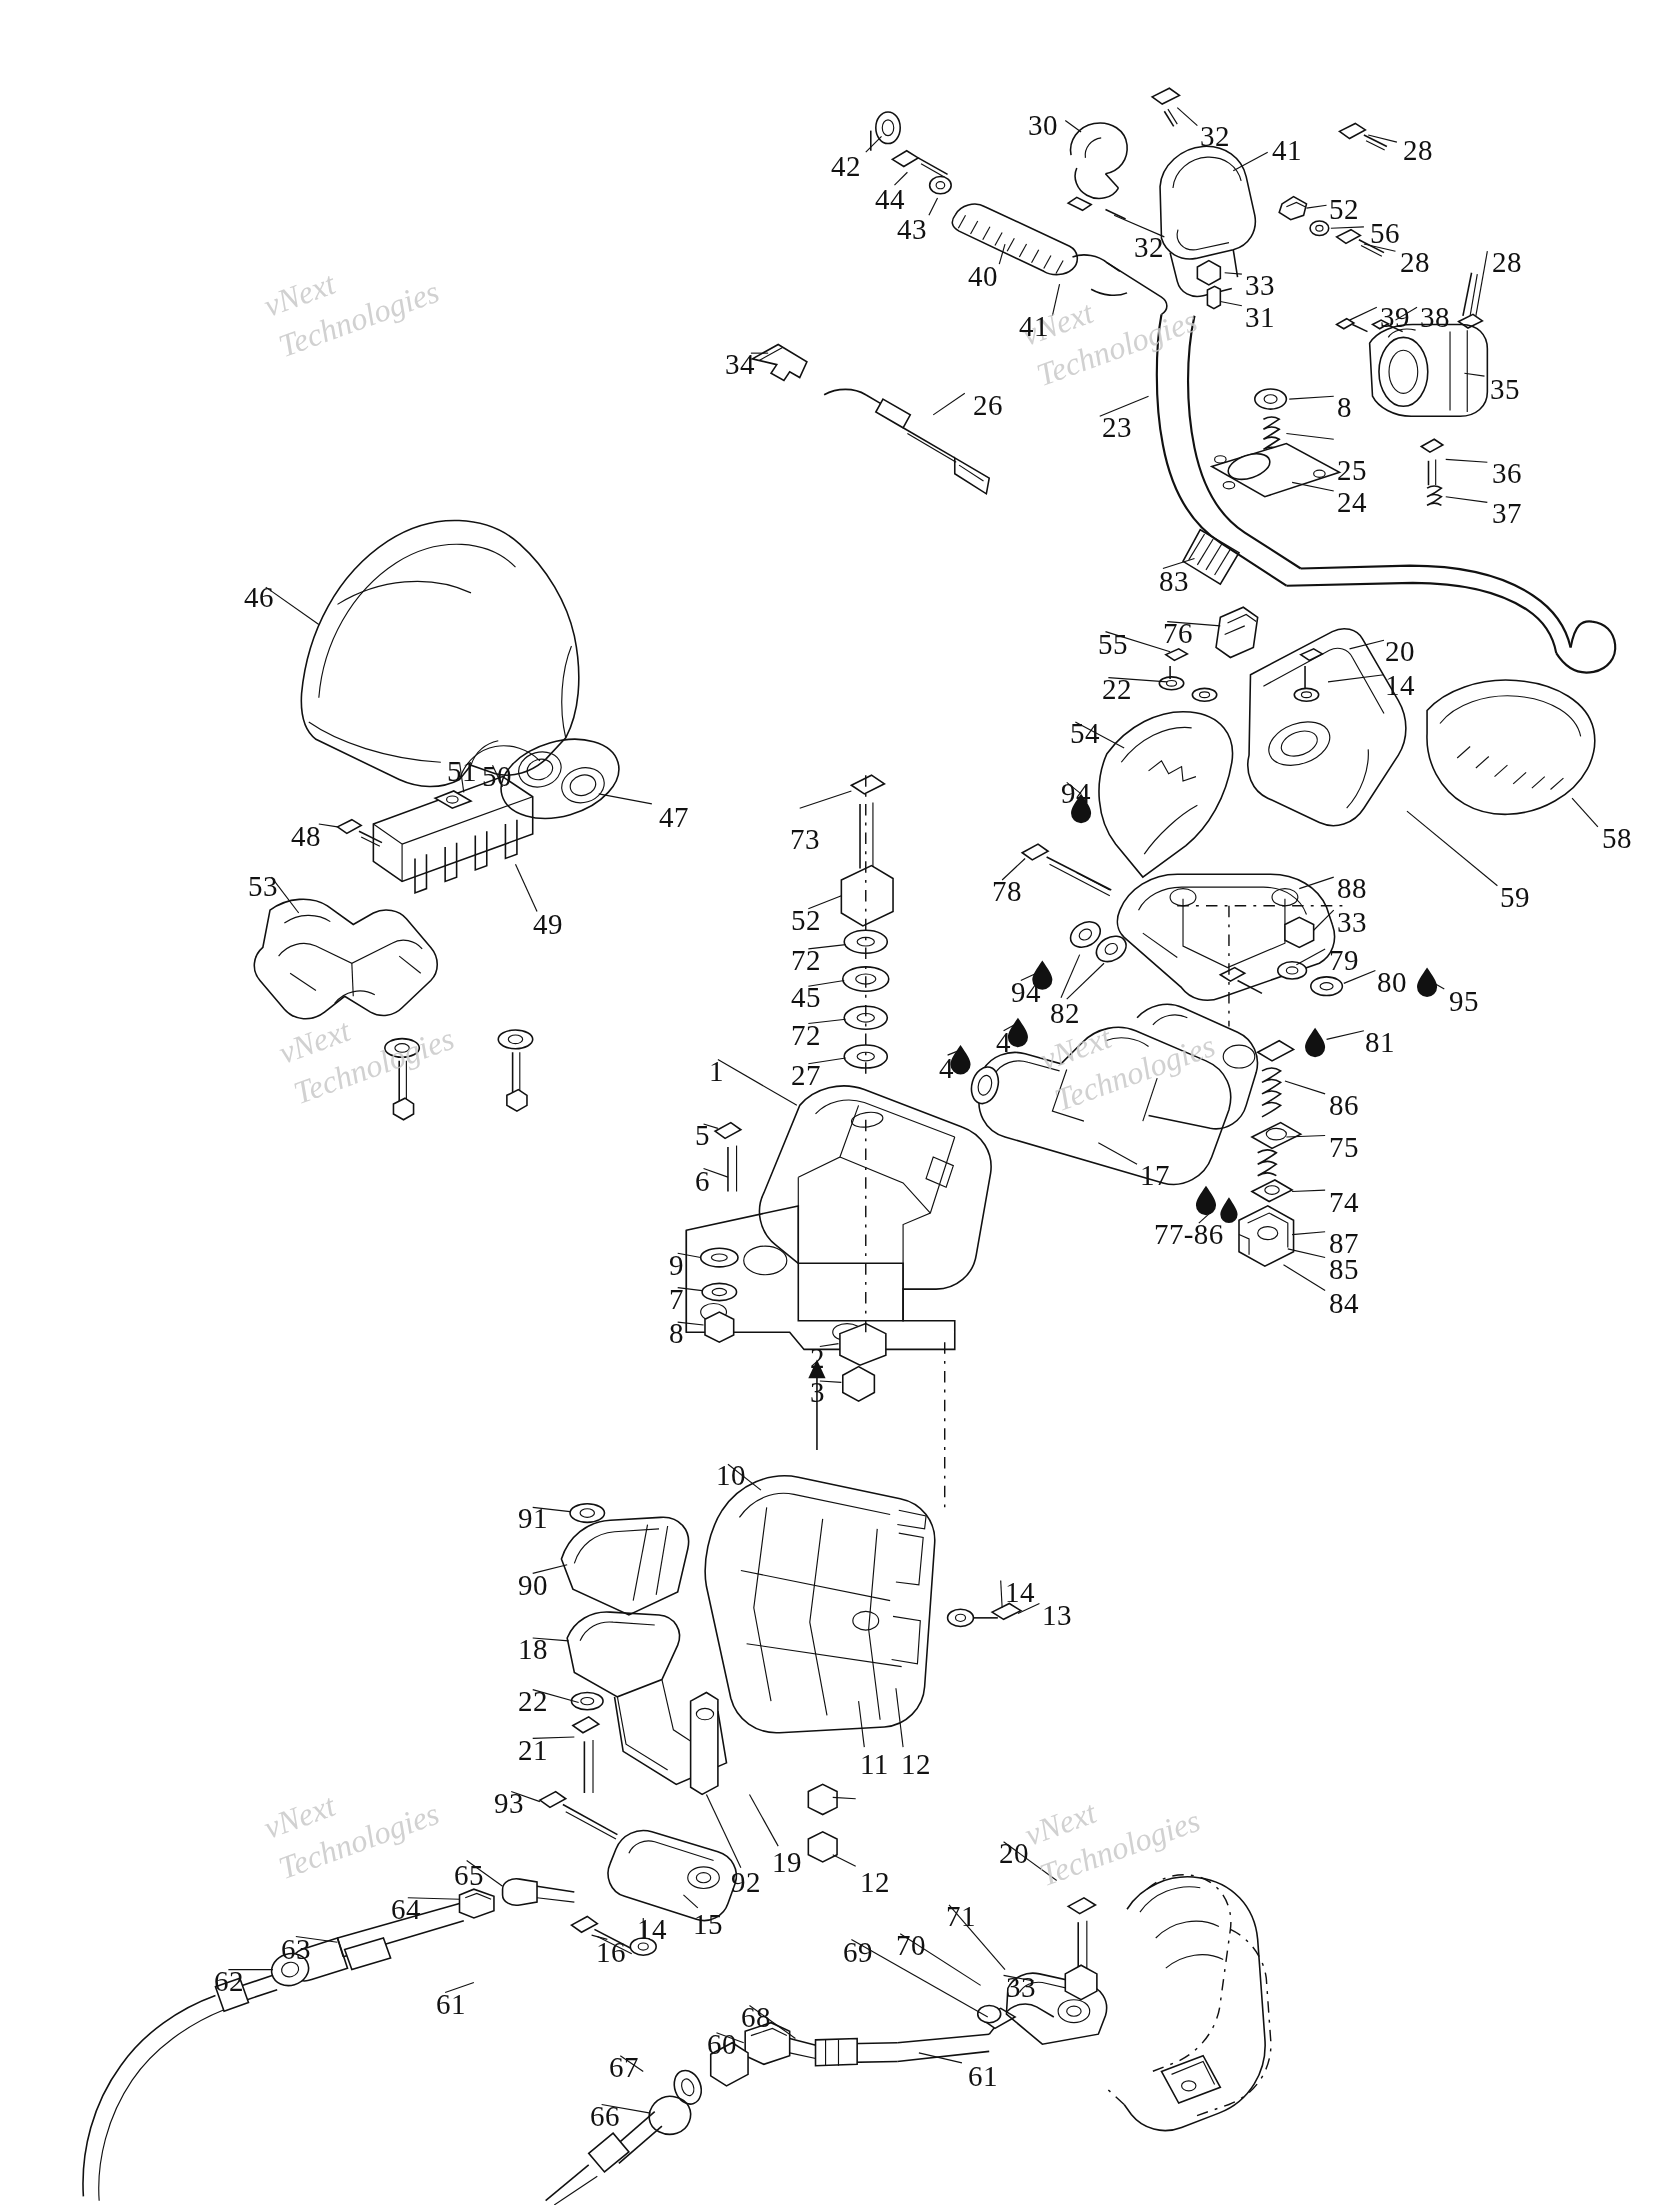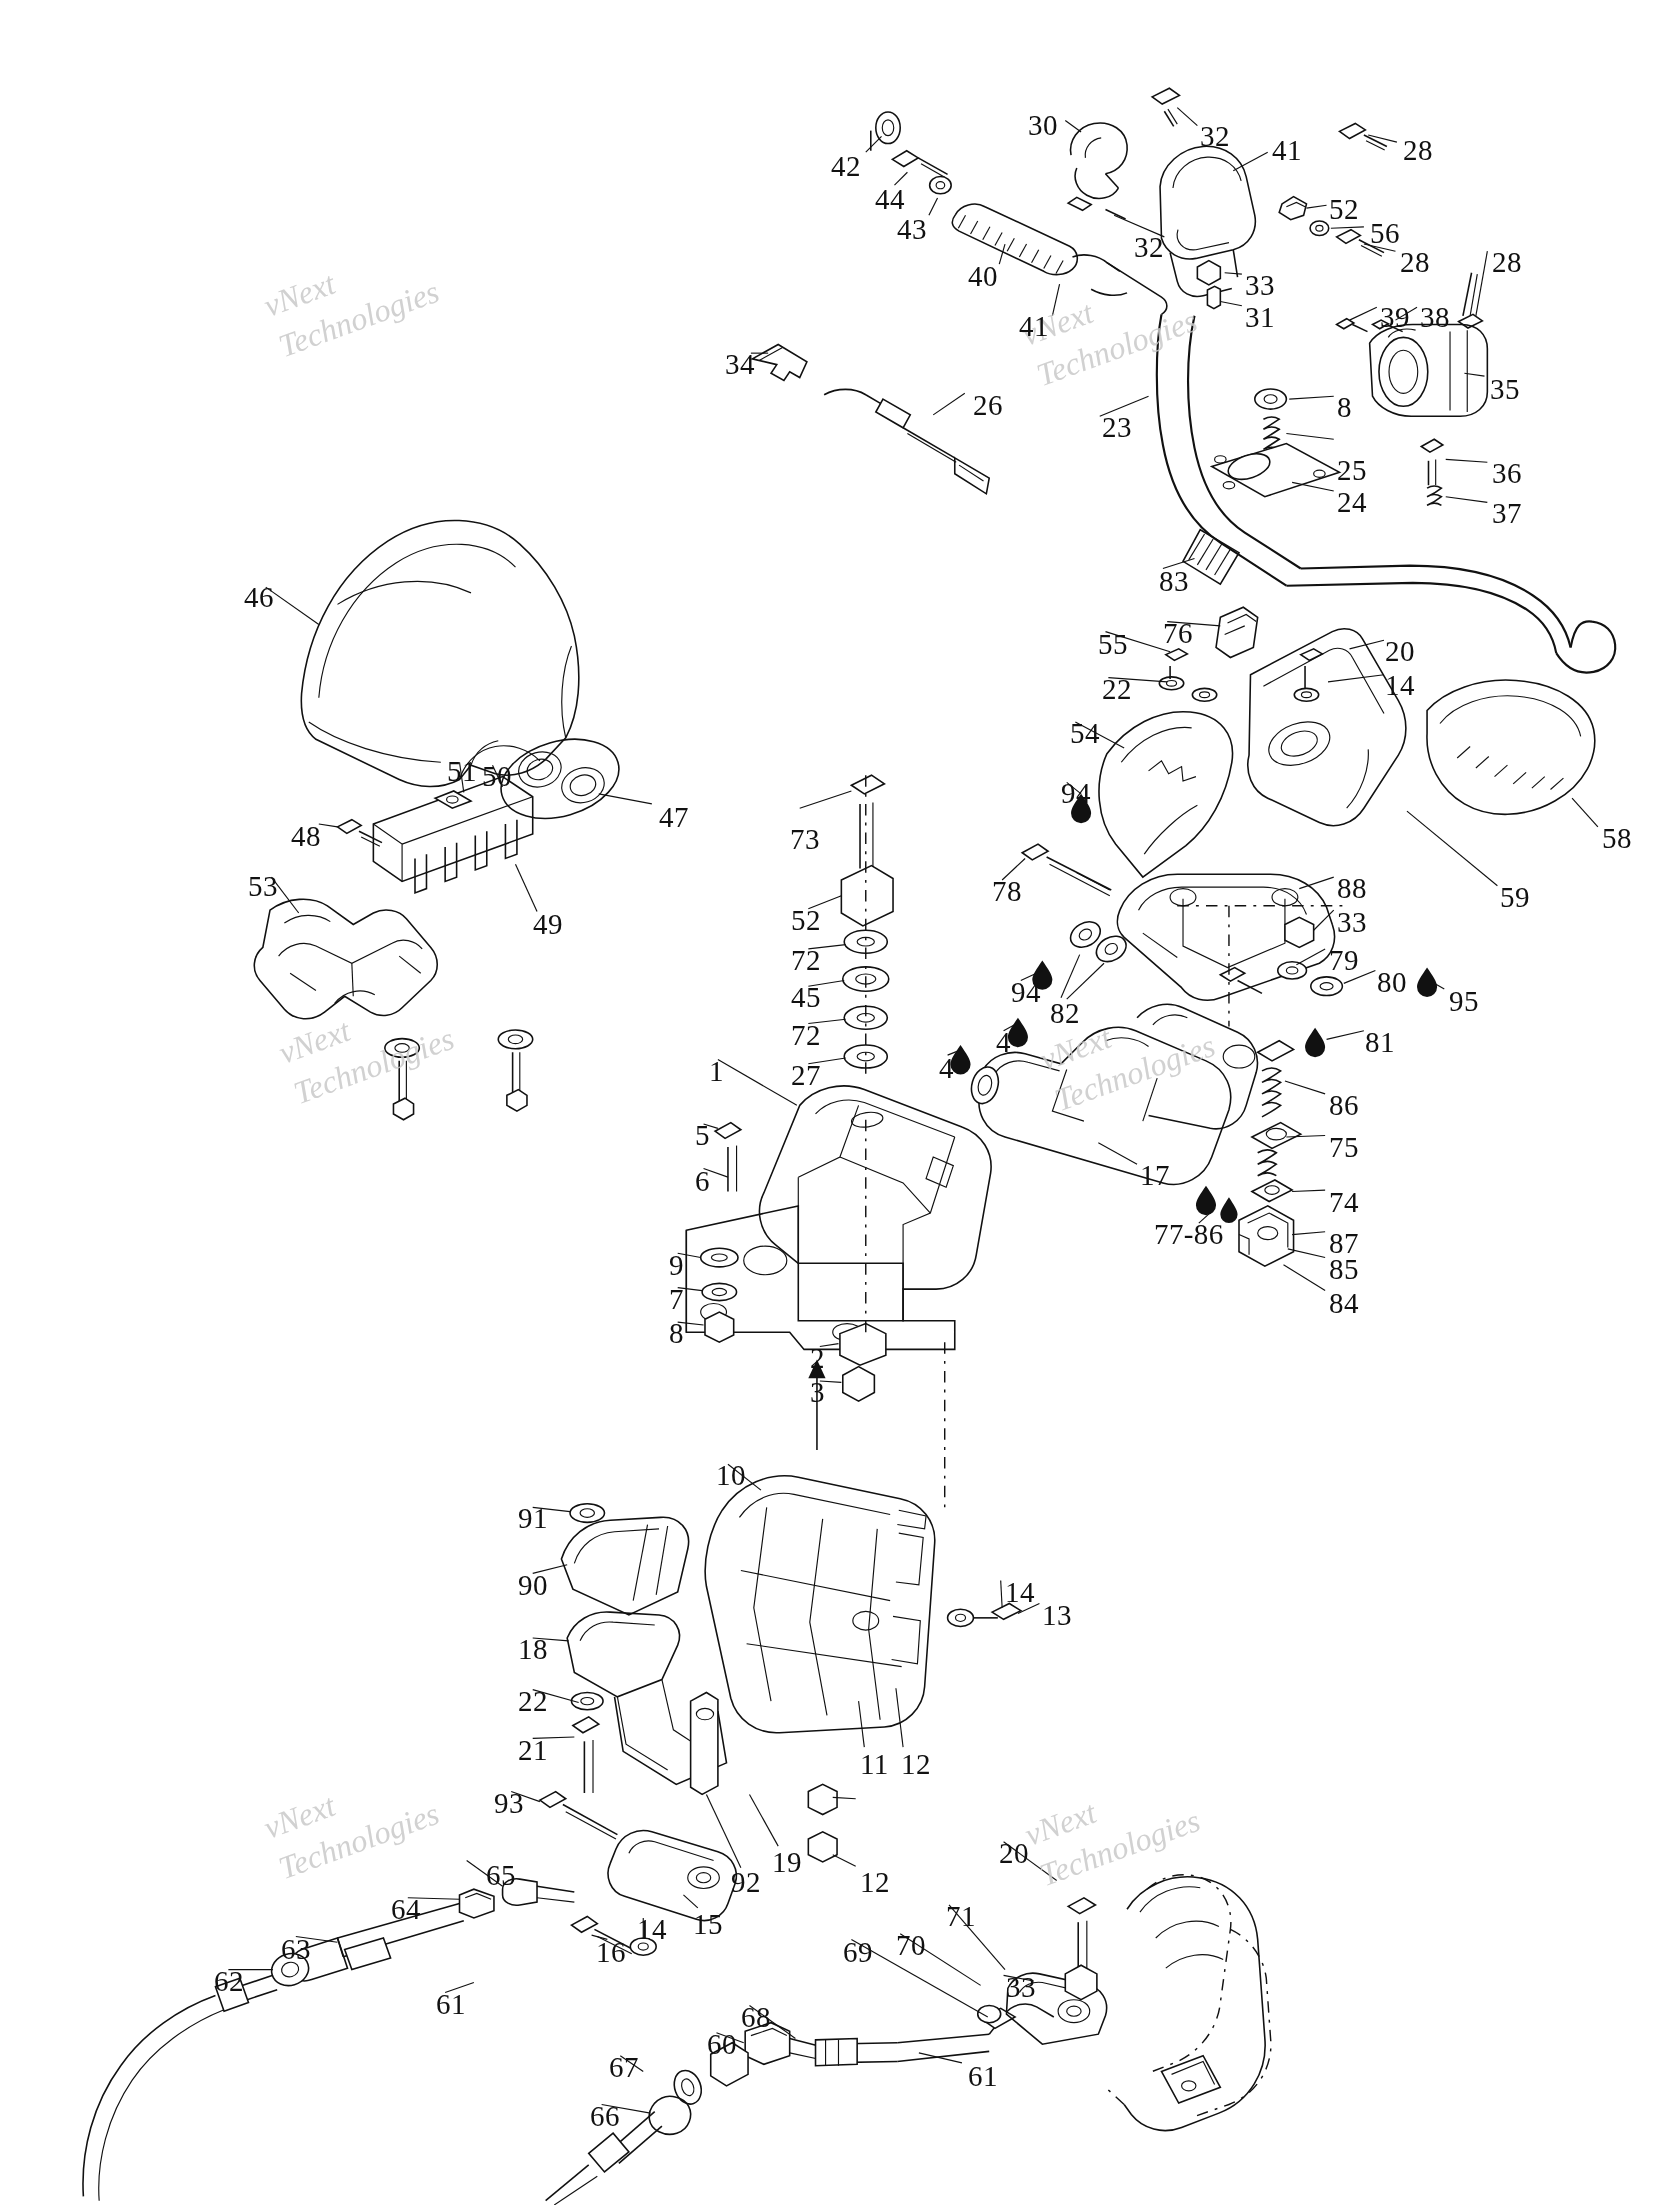--- a/index.html
+++ b/index.html
@@ -709,21 +709,21 @@
       <div class="callout" style="left: 518px; top: 1635px;">18</div>
       <div class="callout" style="left: 518px; top: 1687px;">22</div>
       <div class="callout" style="left: 518px; top: 1736px;">21</div>
       <div class="callout" style="left: 860px; top: 1750px;">11</div>
       <div class="callout" style="left: 901px; top: 1750px;">12</div>
       <div class="callout" style="left: 494px; top: 1789px;">93</div>
       <div class="callout" style="left: 772px; top: 1848px;">19</div>
       <div class="callout" style="left: 731px; top: 1868px;">92</div>
       <div class="callout" style="left: 860px; top: 1868px;">12</div>
       <div class="callout" style="left: 999px; top: 1839px;">20</div>
-      <div class="callout" style="left: 454px; top: 1861px; margin-left: 32px;">65</div>
+      <div class="callout" style="left: 454px; top: 1861px;">65</div>
       <div class="callout" style="left: 391px; top: 1895px;">64</div>
       <div class="callout" style="left: 946px; top: 1902px;">71</div>
       <div class="callout" style="left: 693px; top: 1910px;">15</div>
       <div class="callout" style="left: 896px; top: 1931px;">70</div>
       <div class="callout" style="left: 281px; top: 1935px;">63</div>
       <div class="callout" style="left: 596px; top: 1938px;">16</div>
       <div class="callout" style="left: 637px; top: 1915px;">14</div>
       <div class="callout" style="left: 843px; top: 1938px;">69</div>
       <div class="callout" style="left: 214px; top: 1967px;">62</div>
       <div class="callout" style="left: 1006px; top: 1973px;">33</div>

